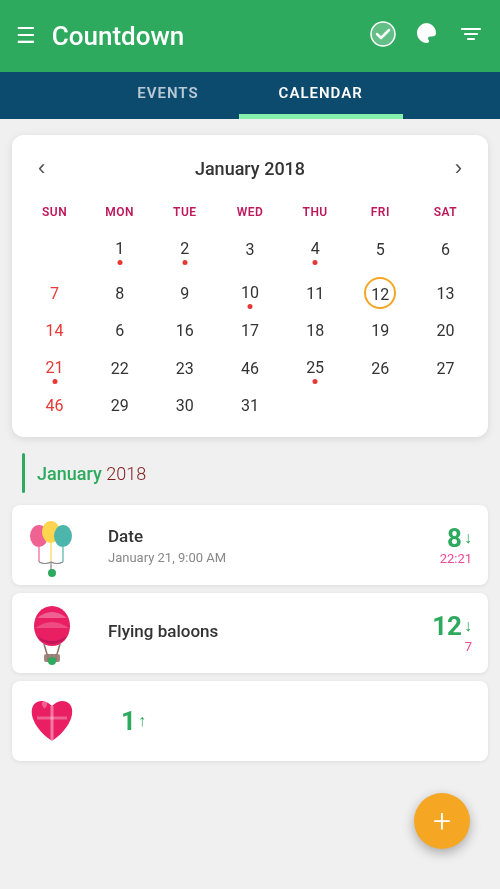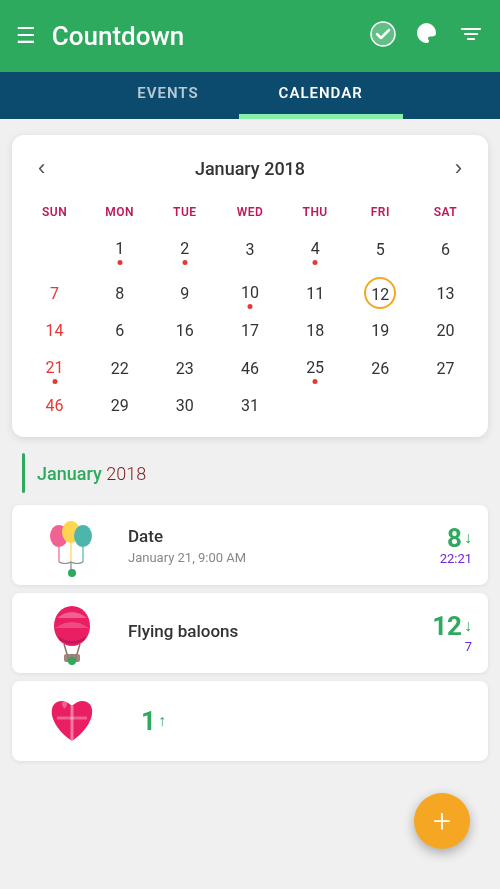--- a/index.html
+++ b/index.html
@@ -166,21 +166,20 @@
 
     
     .event-item {
       background: white;
       border-radius: 8px;
       margin-bottom: 8px;
       display: flex;
       align-items: center;
       overflow: hidden;
       box-shadow: 0 1px 4px rgba(0,0,0,0.08);
-      padding-left: 20px;
     }
     .event-thumb {
       width: 80px;
       height: 80px;
       flex-shrink: 0;
       display: flex;
       align-items: center;
       justify-content: center;
       position: relative;
     }
@@ -212,21 +211,21 @@
       line-height: 1;
       display: flex;
       align-items: center;
       gap: 2px;
     }
     .event-days .arrow {
       font-size: 16px;
     }
     .event-time {
       font-size: 13px;
-      color: #6d28d9;
+      color: #ec4899;
     }
     .event-dot {
       position: absolute;
       bottom: 8px;
       left: 50%;
       transform: translateX(-50%);
       width: 8px;
       height: 8px;
       background: #2eaa5e;
       border-radius: 50%;

